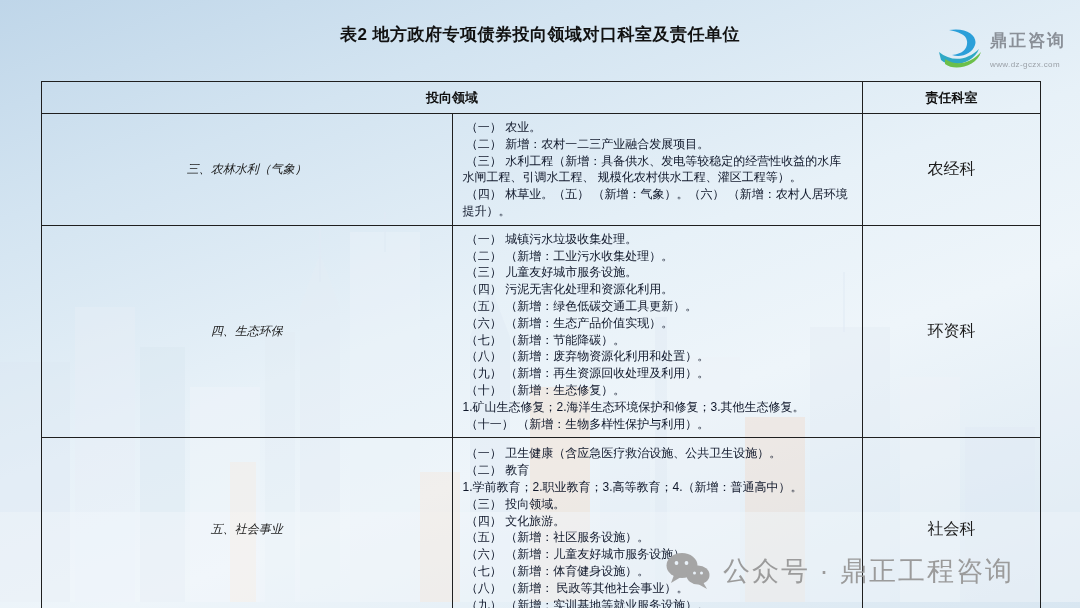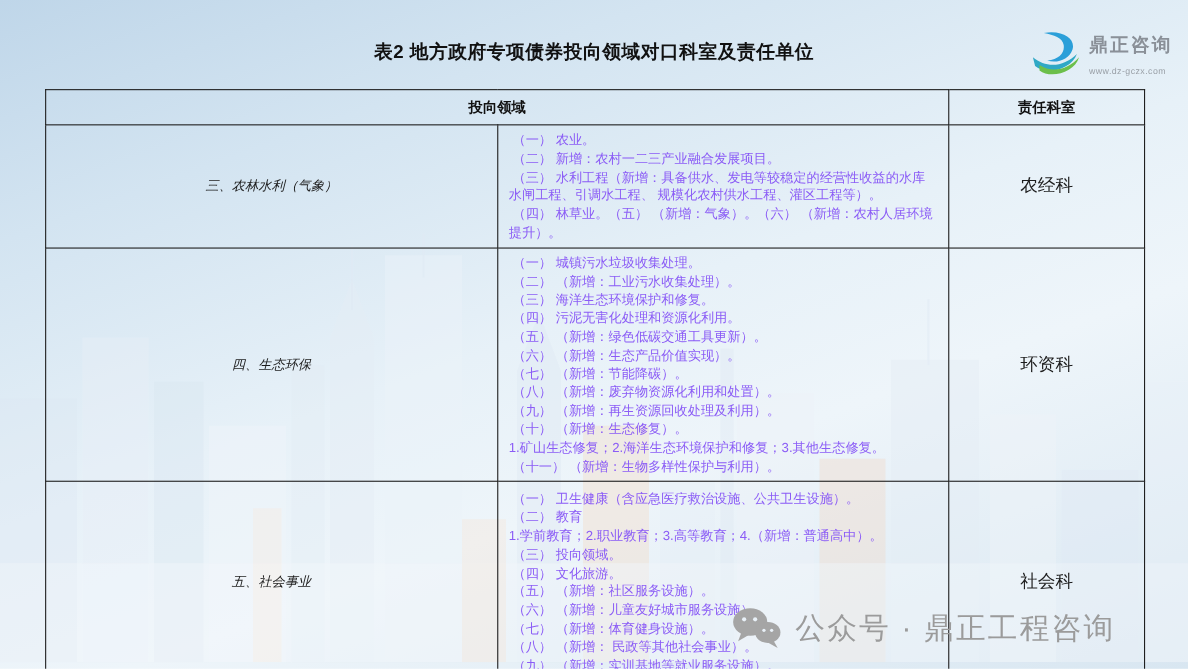--- a/index.html
+++ b/index.html
@@ -8,21 +8,21 @@
     font-family: "Liberation Sans", "DejaVu Sans", sans-serif;
     background: linear-gradient(160deg, #bfd6e9 0%, #d3e4f1 22%, #e7f1f8 48%, #eef5fa 65%, #e2edf5 85%, #d8e6f1 100%);
     position: relative;
     color: #1c1c1c;
   }
   .skyline {
     position: absolute; left: 0; top: 212px; width: 1080px; height: 390px;
     z-index: 0; opacity: .75;
   }
   .page-title {
-    position: absolute; top: 36px; left: 0; width: 100%;
+    position: absolute; top: 23px; left: 0; width: 100%;
     text-align: center; font-size: 17px; font-weight: bold; color: #111;
     letter-spacing: .5px; z-index: 2;
   }
   .logo {
     position: absolute; top: 28px; right: 14px; display: flex; align-items: center; gap: 7px; z-index: 2;
   }
   .logo-text-name { font-size: 17px; font-weight: bold; color: #8a9098; letter-spacing: 2px; }
   .logo-text-url  { font-size: 8px; color: #9aa0a7; letter-spacing: .4px; margin-top: 8px; }
   table.main {
     position: absolute; left: 41px; top: 81px; width: 999px; z-index: 1;
@@ -34,21 +34,21 @@
   th.h-area { width: 821px; }
   th.h-dept { width: 178px; margin-top: 15px; }
   table.main th { height: 32px; font-size: 13px; font-weight: bold; text-align: center; color: #111; }
   td.cat-cell {
     width: 125px; text-align: center; font-size: 12px; color: #1c1c1c;
     padding: 0 8px; line-height: 19px; font-style: italic;
   }
   td.items-cell { width: 696px; padding: 5px 10px; }
   .items-wrap { display: flex; flex-direction: column; justify-content: center; height: 100%; }
   .item-line {
-    font-size: 12px; line-height: 16.8px; color: #8b5cf6;
+    font-size: 12px; line-height: 16.8px; color: #0f172a;
     white-space: pre-wrap; word-break: break-all;
   }
   td.dept-cell { width: 178px; text-align: center; font-size: 16px; color: #1c1c1c; }
   tbody tr:nth-child(1) td { height: 100px; }
   tbody tr:nth-child(2) td { height: 204px; }
   tbody tr:nth-child(3) td { height: 183px; }
   .wechat-watermark {
     position: absolute; right: 66px; bottom: 18px; z-index: 3;
     display: flex; align-items: center; gap: 12px;
     font-size: 27px; color: #9b9b9b; letter-spacing: 2px;
@@ -118,21 +118,21 @@
           </div>
         </td>
         <td class="dept-cell">农经科</td>
       </tr>
       <tr>
         <td class="cat-cell">四、生态环保</td>
         <td class="items-cell">
           <div class="items-wrap">
             <div class="item-line"> （一） 城镇污水垃圾收集处理。</div>
             <div class="item-line"> （二） （新增：工业污水收集处理）。</div>
-            <div class="item-line"> （三） 海洋生态环境保护和修复。</div>
+            <div class="item-line"> （三） 儿童友好城市服务设施。</div>
             <div class="item-line"> （四） 污泥无害化处理和资源化利用。</div>
             <div class="item-line"> （五） （新增：绿色低碳交通工具更新）。</div>
             <div class="item-line"> （六） （新增：生态产品价值实现）。</div>
             <div class="item-line"> （七） （新增：节能降碳）。</div>
             <div class="item-line"> （八） （新增：废弃物资源化利用和处置）。</div>
             <div class="item-line"> （九） （新增：再生资源回收处理及利用）。</div>
             <div class="item-line"> （十） （新增：生态修复）。</div>
             <div class="item-line">1.矿山生态修复；2.海洋生态环境保护和修复；3.其他生态修复。</div>
             <div class="item-line"> （十一） （新增：生物多样性保护与利用）。</div>
           </div>

